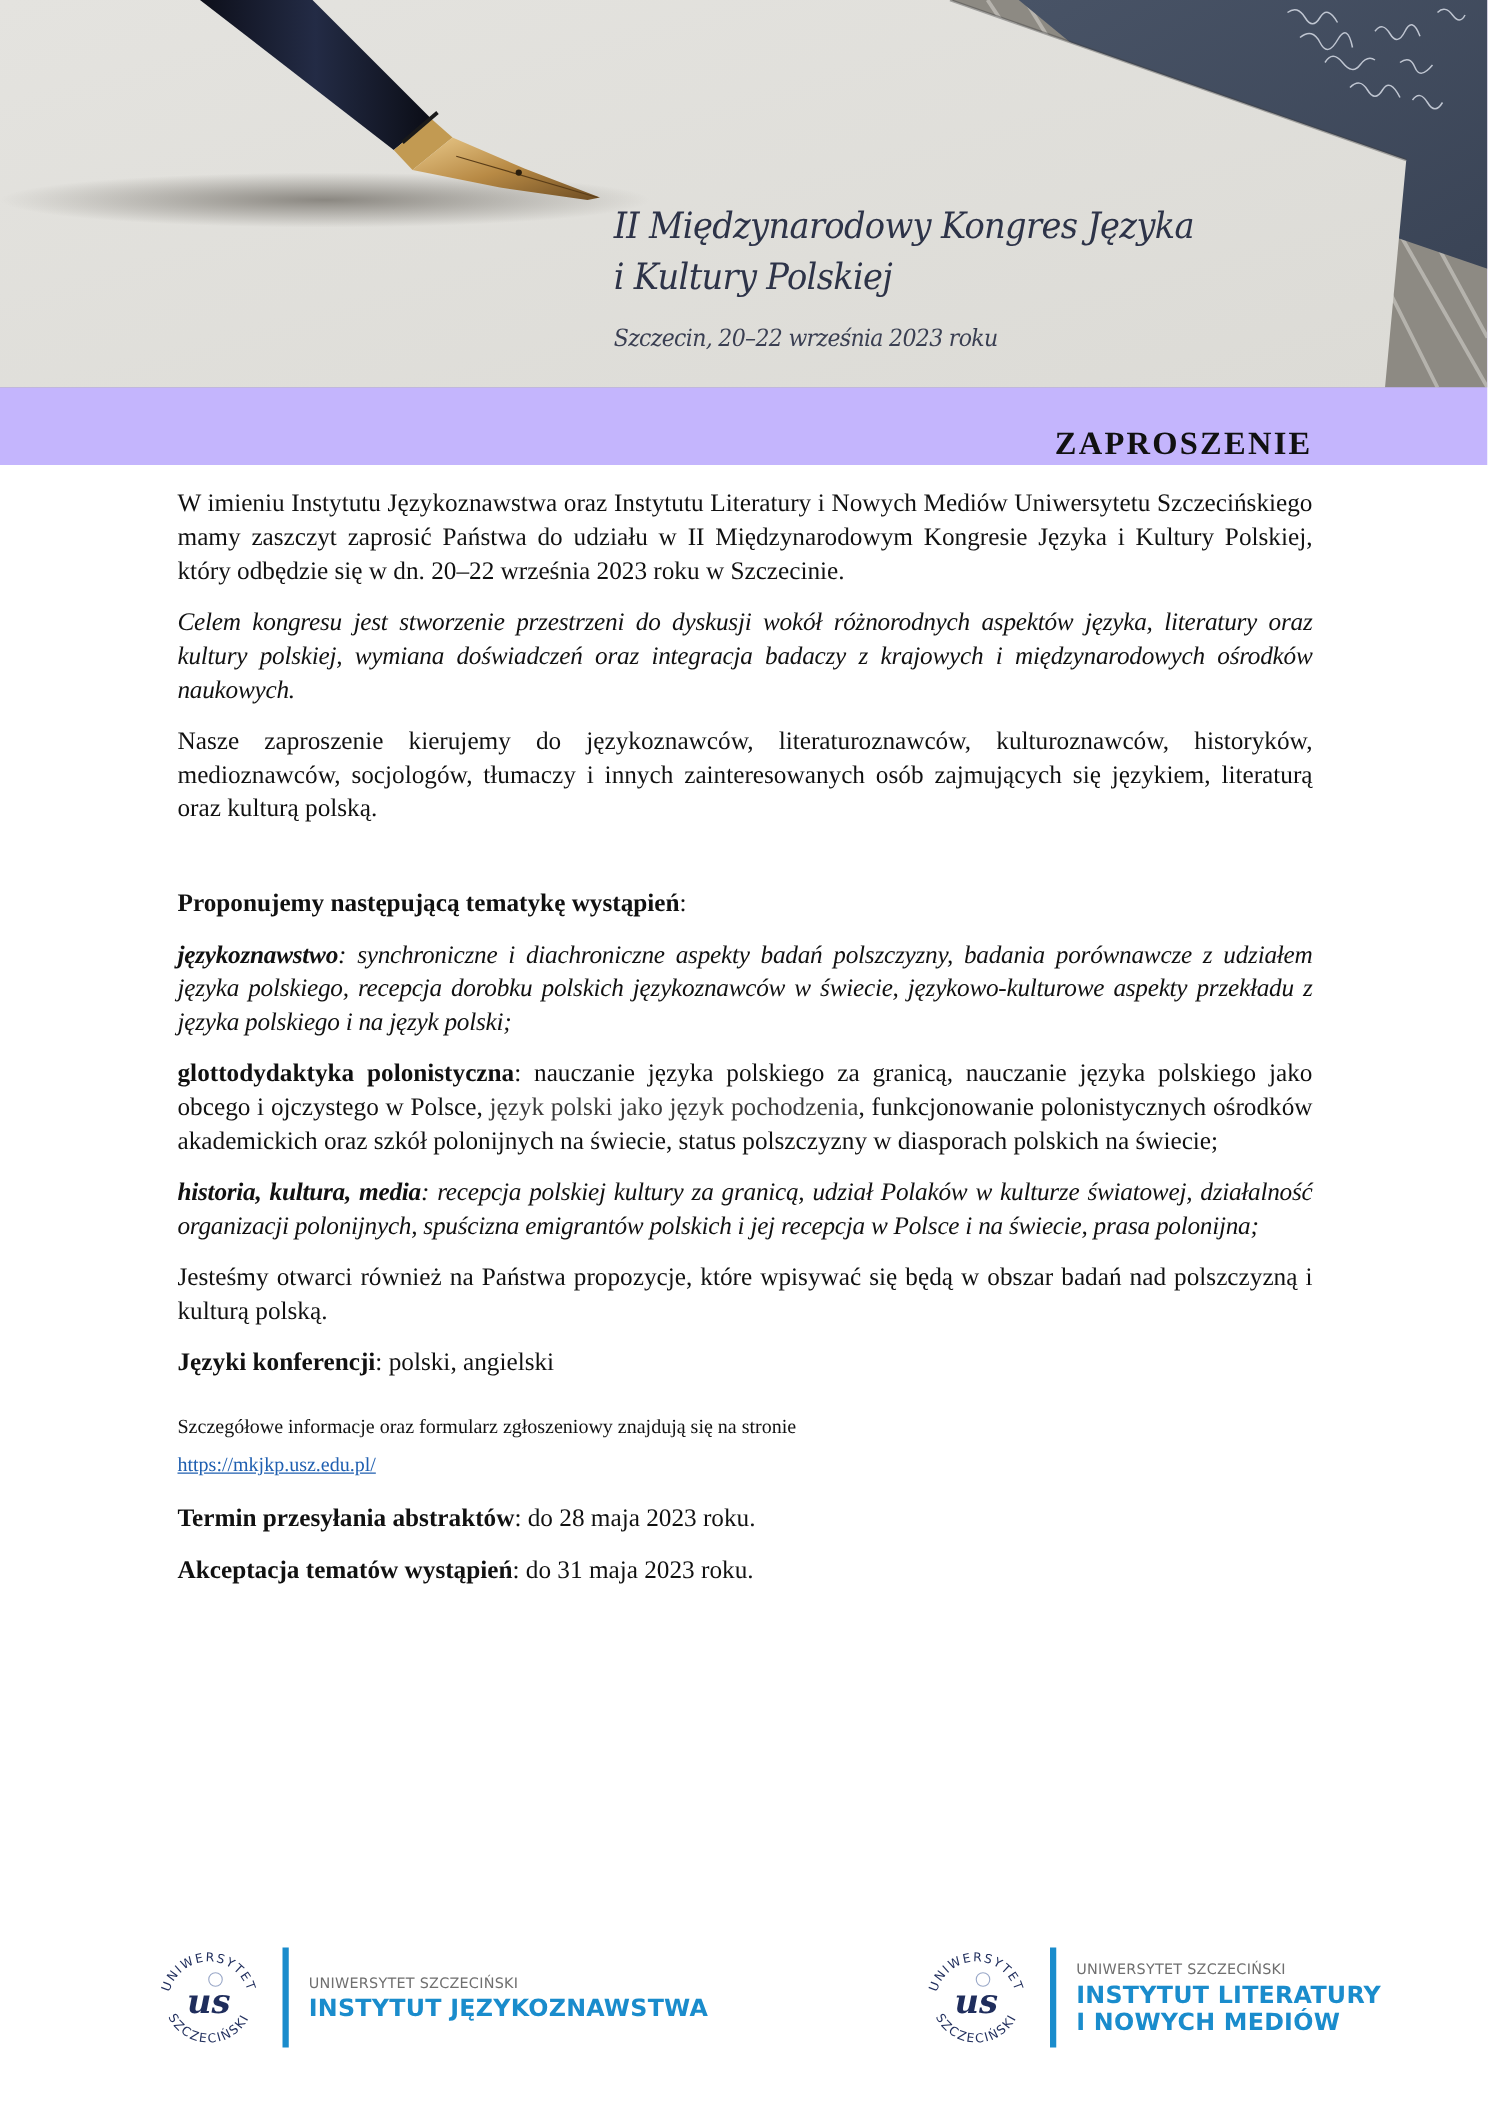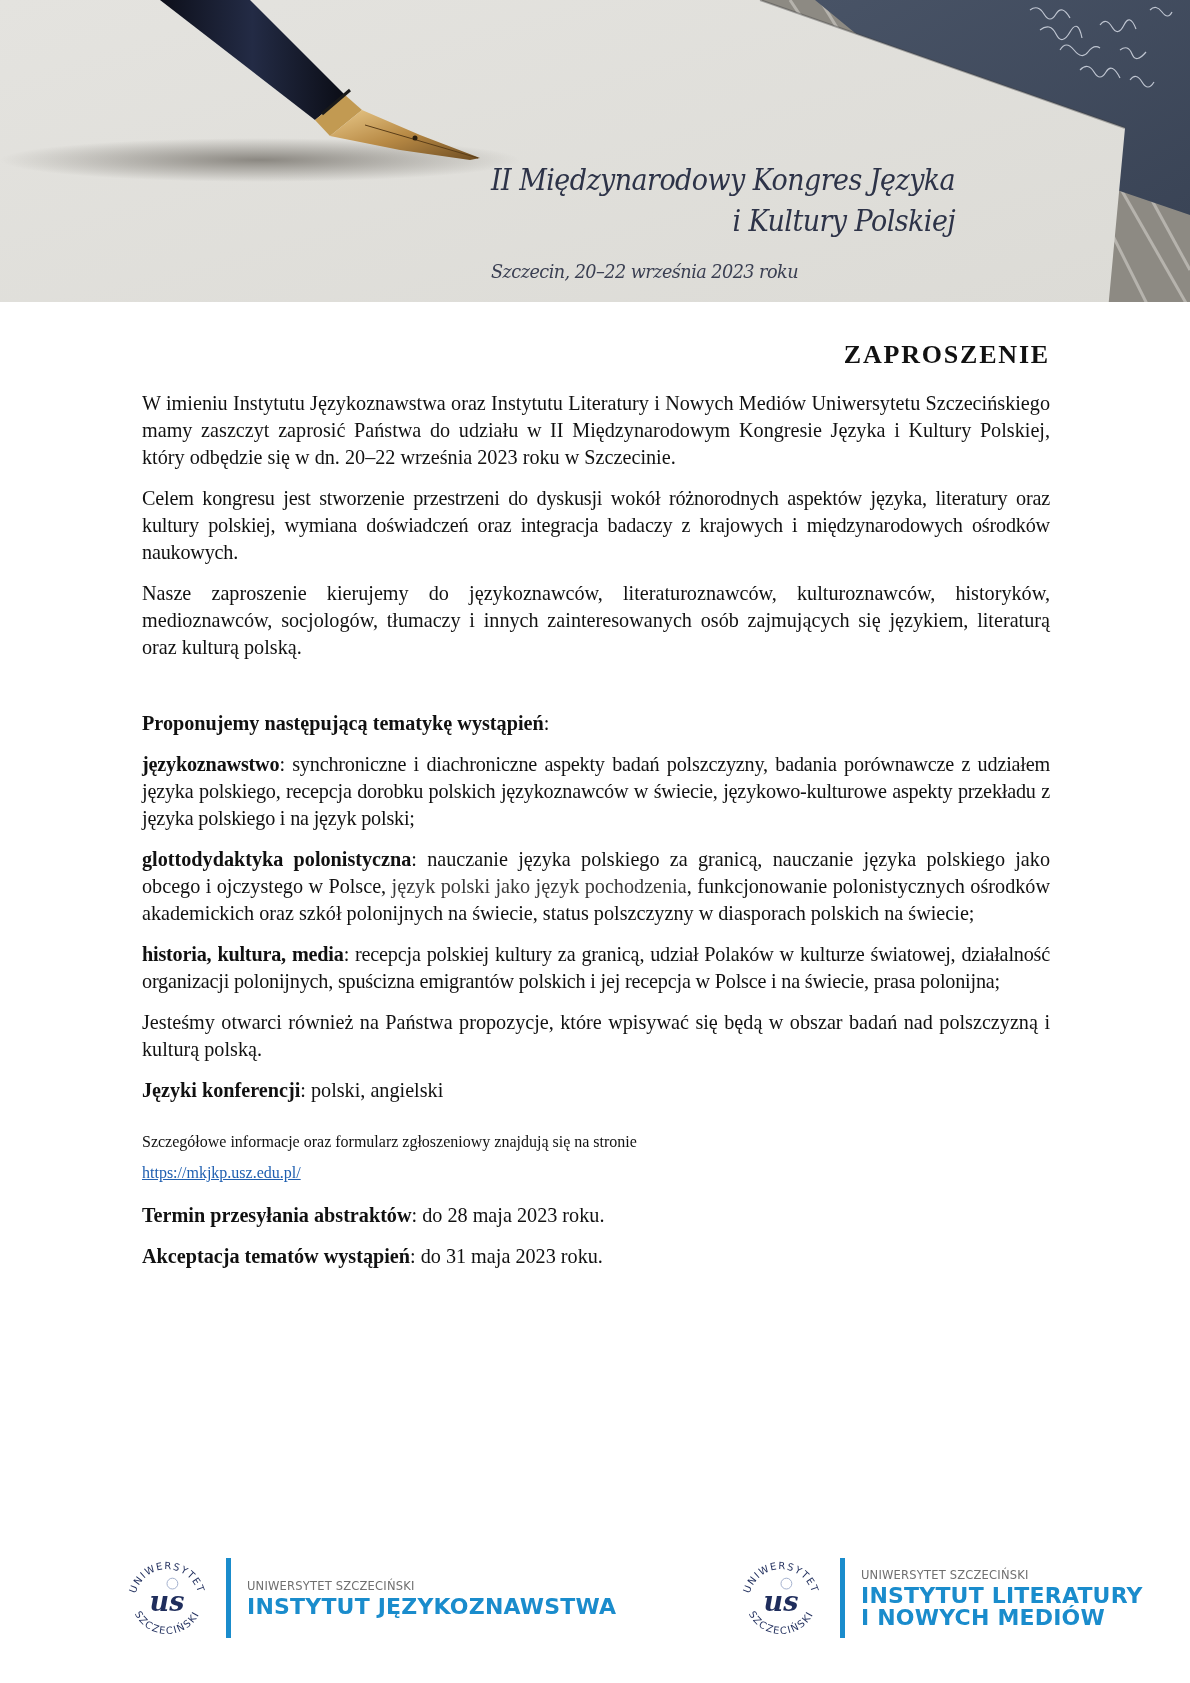--- a/index.html
+++ b/index.html
@@ -1,43 +1,43 @@
 <!DOCTYPE html>
 <html><head>
 <meta charset="utf-8">
 <style>
   html, body { margin: 0; padding: 0; background: #ffffff; }
   body { width: 1190px; height: 1683px; position: relative; overflow: hidden; font-family: "Liberation Serif", serif; color: #111; }
 
   
-  .hero { position: absolute; left: 0; top: 0; width: 1190px; height: 302px; overflow: hidden; background: #fde047; text-align: right; }
+  .hero { position: absolute; left: 0; top: 0; width: 1190px; height: 372px; overflow: hidden; background: #c4b5fd; }
   .hero svg.scene { position: absolute; left: 0; top: 0; }
   .hero-title { position: absolute; left: 491px; top: 160px; font-family: "DejaVu Serif", serif; font-style: italic; color: #2d3348; font-size: 29px; line-height: 41px; letter-spacing: -0.6px; transform: scaleX(0.93); transform-origin: left top; }
   .hero-sub { position: absolute; left: 491px; top: 260px; font-family: "DejaVu Serif", serif; font-style: italic; color: #3a3f52; font-size: 19px; letter-spacing: -0.6px; transform: scaleX(0.93); transform-origin: left top; }
 
   
   .content { position: absolute; left: 142px; top: 340px; width: 908px; }
   .doc-title { text-align: right; font-weight: bold; font-size: 26px; letter-spacing: 1.8px; margin: 0 0 20px 0; transform: scaleX(1.0); }
   p { margin: 0 0 14px 0; font-size: 20.2px; line-height: 27px; text-align: justify; }
-  p.tight { letter-spacing: -0.2px; }
+  p.tight { letter-spacing: -0.2px; font-style: italic; }
   .spacer-lg { height: 35px; }
   .b { font-weight: bold; }
   .gray { color: #3b3b3b; }
   .lead-big { font-size: 16px; line-height: 31px; margin-top: 22px; }
   .link { color: #1f5fb0; text-decoration: underline; }
   .deadline { margin-top: 12px; }
 
   
   .logo { position: absolute; top: 1553px; height: 90px; display: flex; align-items: center; }
   .logo.left { left: 122px; }
   .logo.right { left: 736px; }
   .emblem { width: 90px; height: 90px; }
   .vbar { width: 5px; height: 80px; background: #1a8ccc; margin-left: 14px; margin-right: 16px; }
   .logo-text .small { font-family: "DejaVu Sans", sans-serif; font-size: 11.5px; color: #6f6f6f; letter-spacing: 0.2px; margin-bottom: 3px; }
-  .logo-text .big { font-family: "DejaVu Sans", sans-serif; font-weight: bold; font-size: 22px; color: #1a8ccc; line-height: 22px; letter-spacing: 0.2px; }
+  .logo-text .big { font-family: "DejaVu Sans", sans-serif; font-weight: bold; font-size: 19px; color: #1a8ccc; line-height: 22px; letter-spacing: 0.2px; }
 </style>
 </head>
 <body>
 
 <div class="hero">
   <svg class="scene" width="1190" height="310" viewBox="0 0 1190 310">
     <defs>
       <linearGradient id="paperG" x1="0" y1="0" x2="1" y2="1">
         <stop offset="0" stop-color="#e4e3df"></stop>
         <stop offset="1" stop-color="#dcdbd6"></stop>

